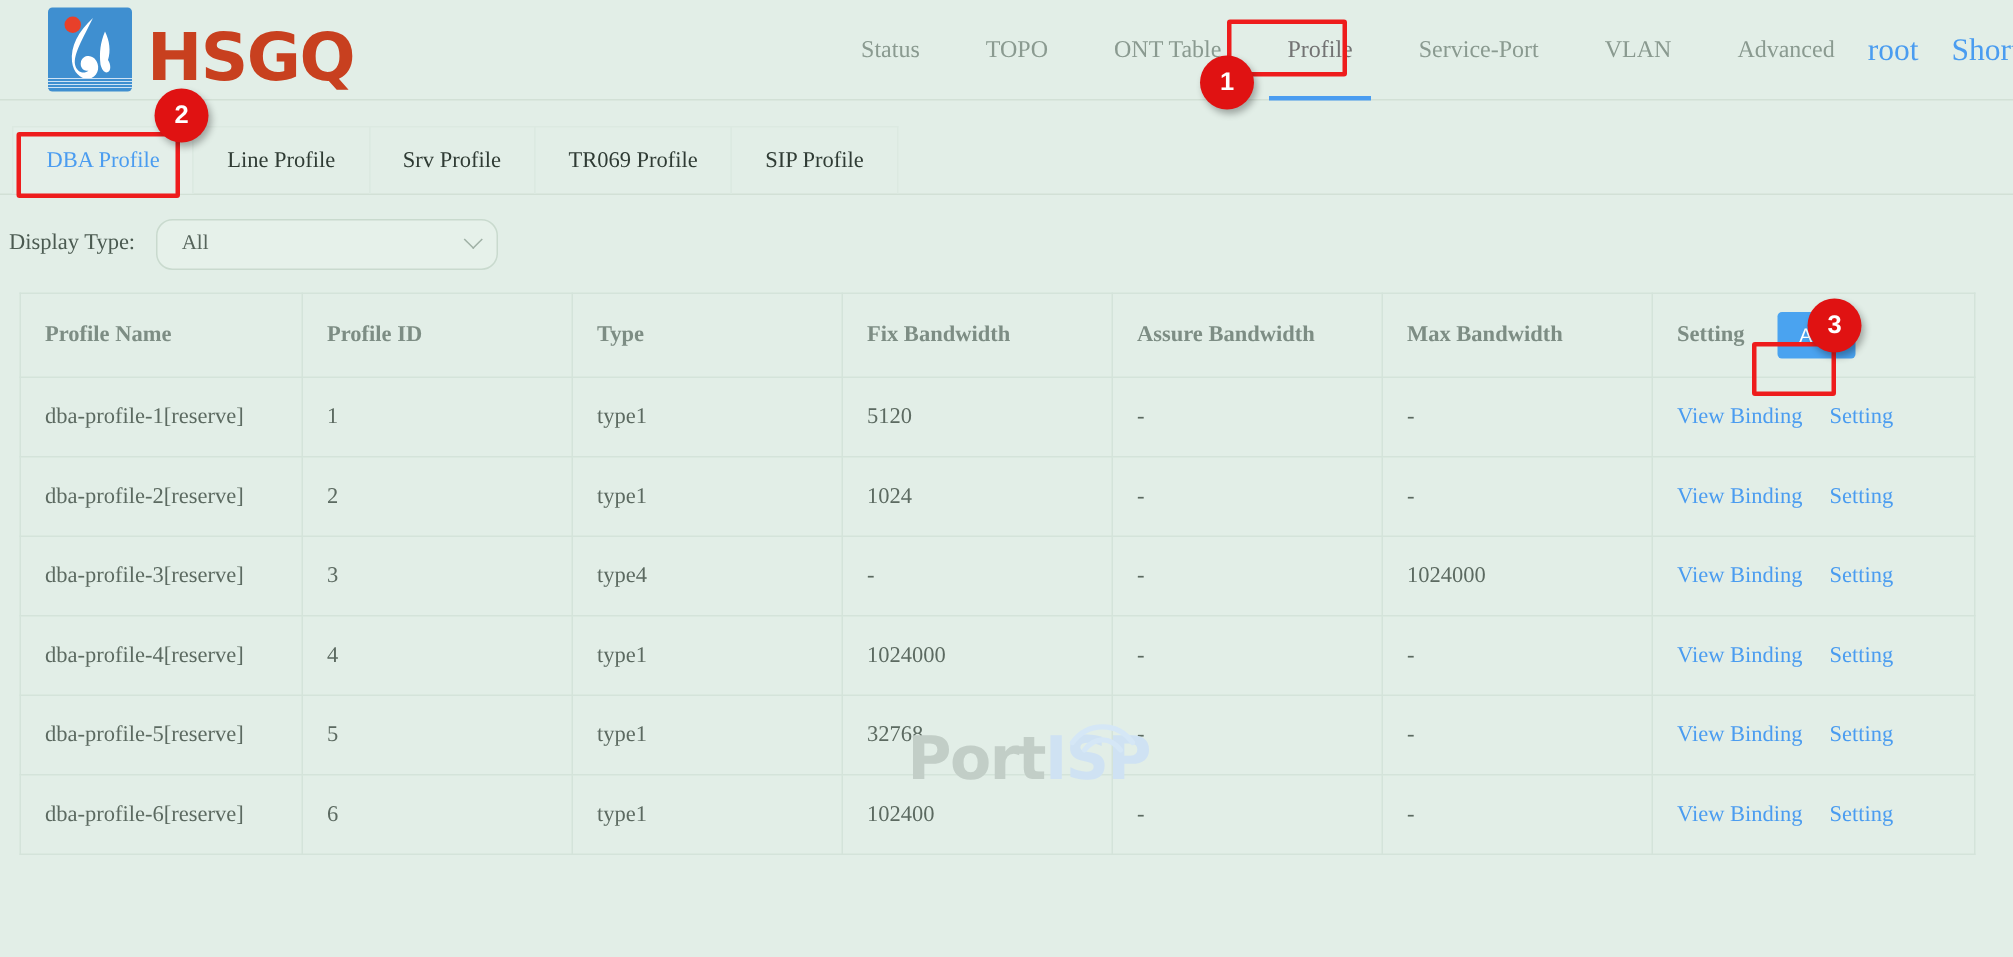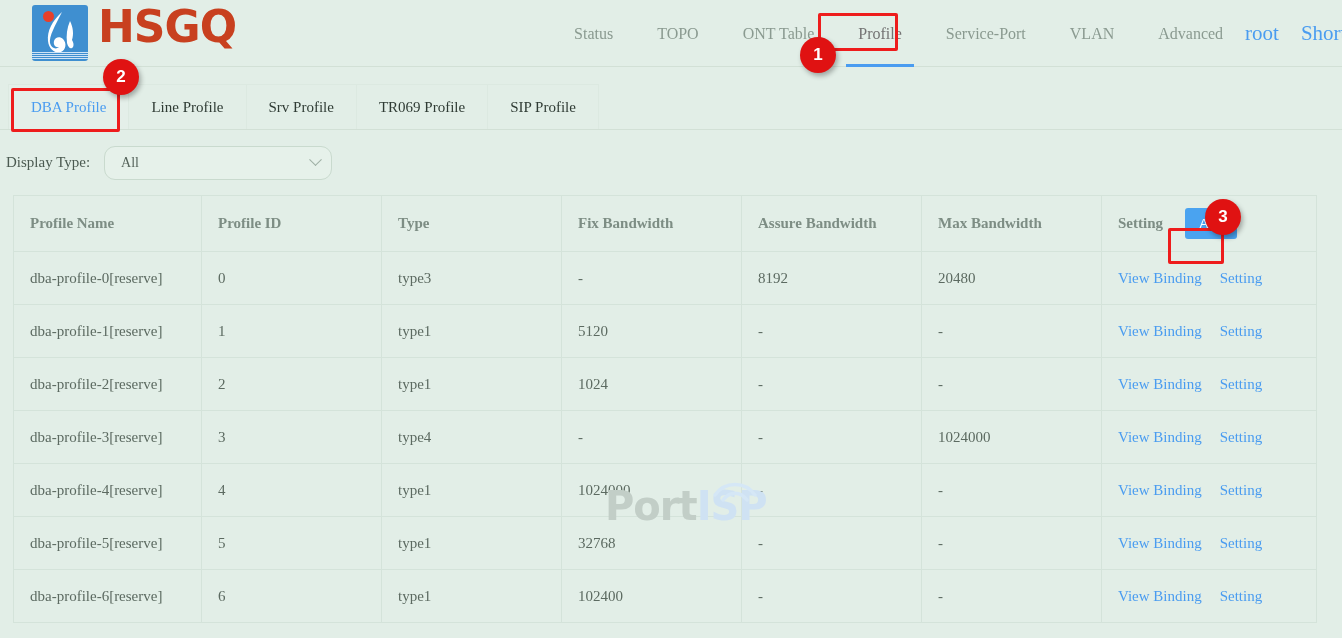--- a/index.html
+++ b/index.html
@@ -20,21 +20,21 @@
   .header {
     position: relative;
     height: 67px;
     display: flex;
     align-items: center;
     background: #e2eee7;
     border-bottom: 1px solid #d2e0d6;
   }
   .brand {
     display: flex;
-    align-items: flex-start;
+    align-items: flex-end;
     margin-left: 32px;
     gap: 10px;
   }
   .logo-mark {
     width: 56px; height: 56px;
     background: #3f8fd0;
     border-radius: 3px;
     position: relative;
     overflow: hidden;
     flex: none;
@@ -354,34 +354,20 @@
           <th class="th-setting-cell">
             <div class="th-setting-inner">
               <span>Setting</span>
               <button class="add-btn">Add</button>
             </div>
           </th>
         </tr>
       </thead>
       <tbody id="tbody">
           <tr>
-            <td>dba-profile-0[reserve]</td>
-            <td>0</td>
-            <td>type3</td>
-            <td>-</td>
-            <td>8192</td>
-            <td>20480</td>
-            <td>
-              <div class="links-cell">
-                <span class="cell-link">View Binding</span>
-                <span class="cell-link">Setting</span>
-              </div>
-            </td>
-          </tr>
-          <tr>
             <td>dba-profile-1[reserve]</td>
             <td>1</td>
             <td>type1</td>
             <td>5120</td>
             <td>-</td>
             <td>-</td>
             <td>
               <div class="links-cell">
                 <span class="cell-link">View Binding</span>
                 <span class="cell-link">Setting</span>

